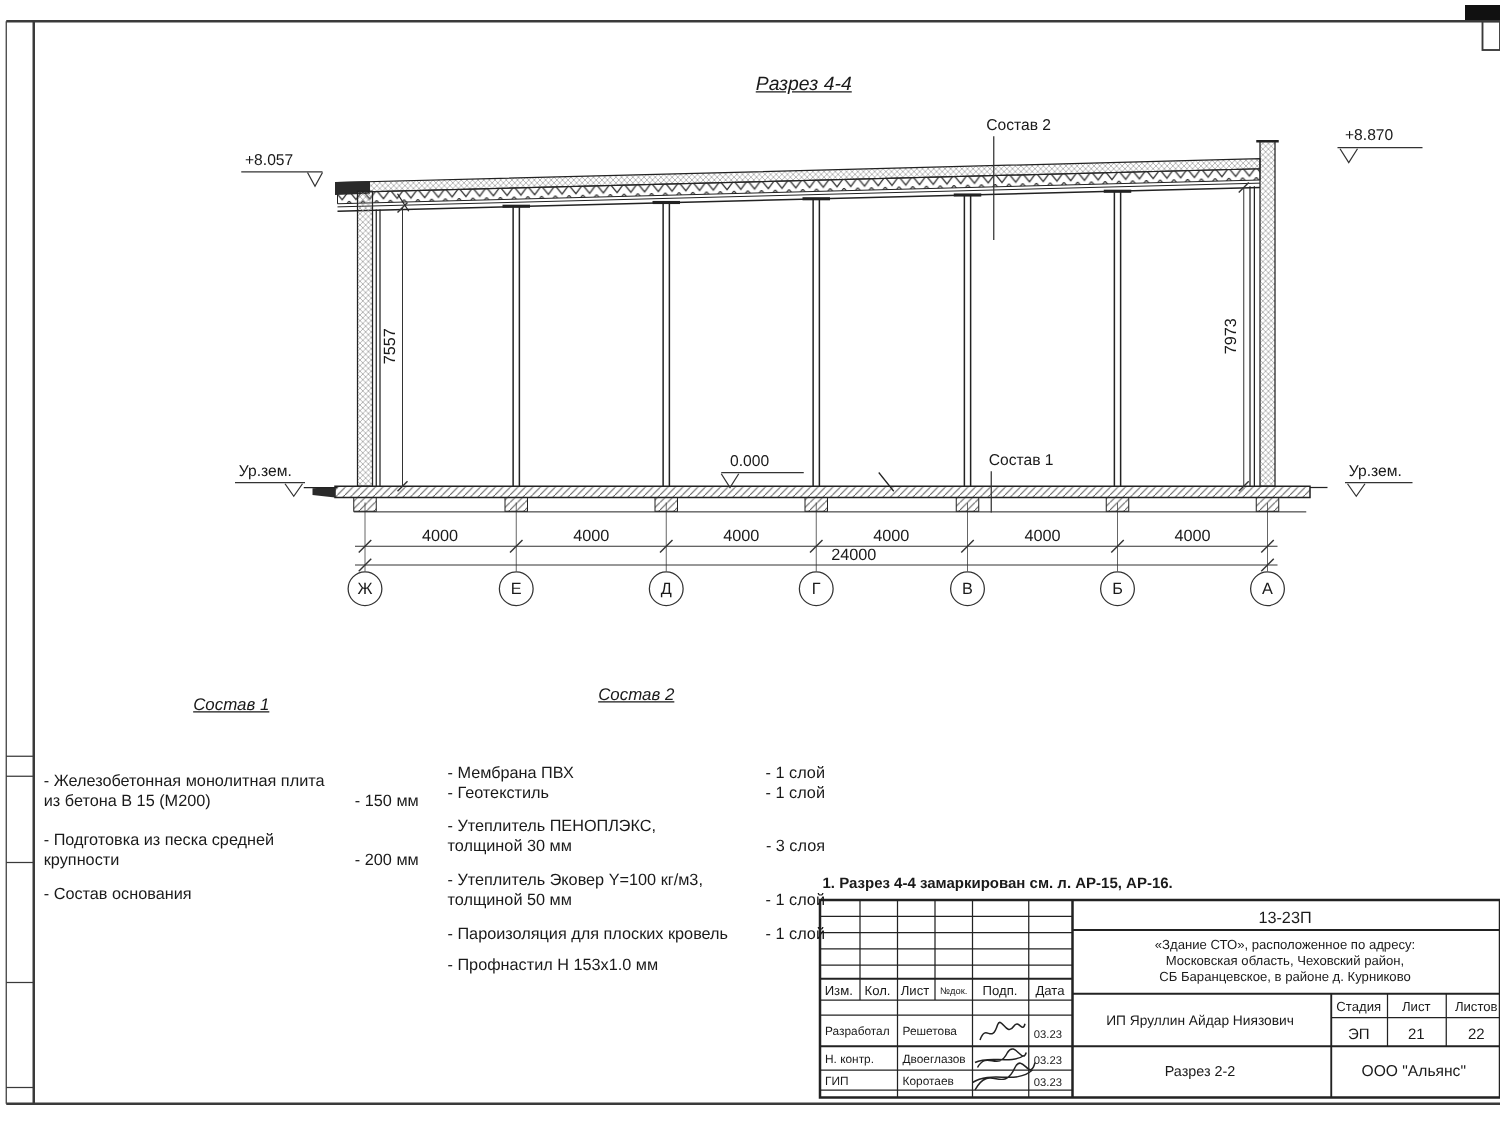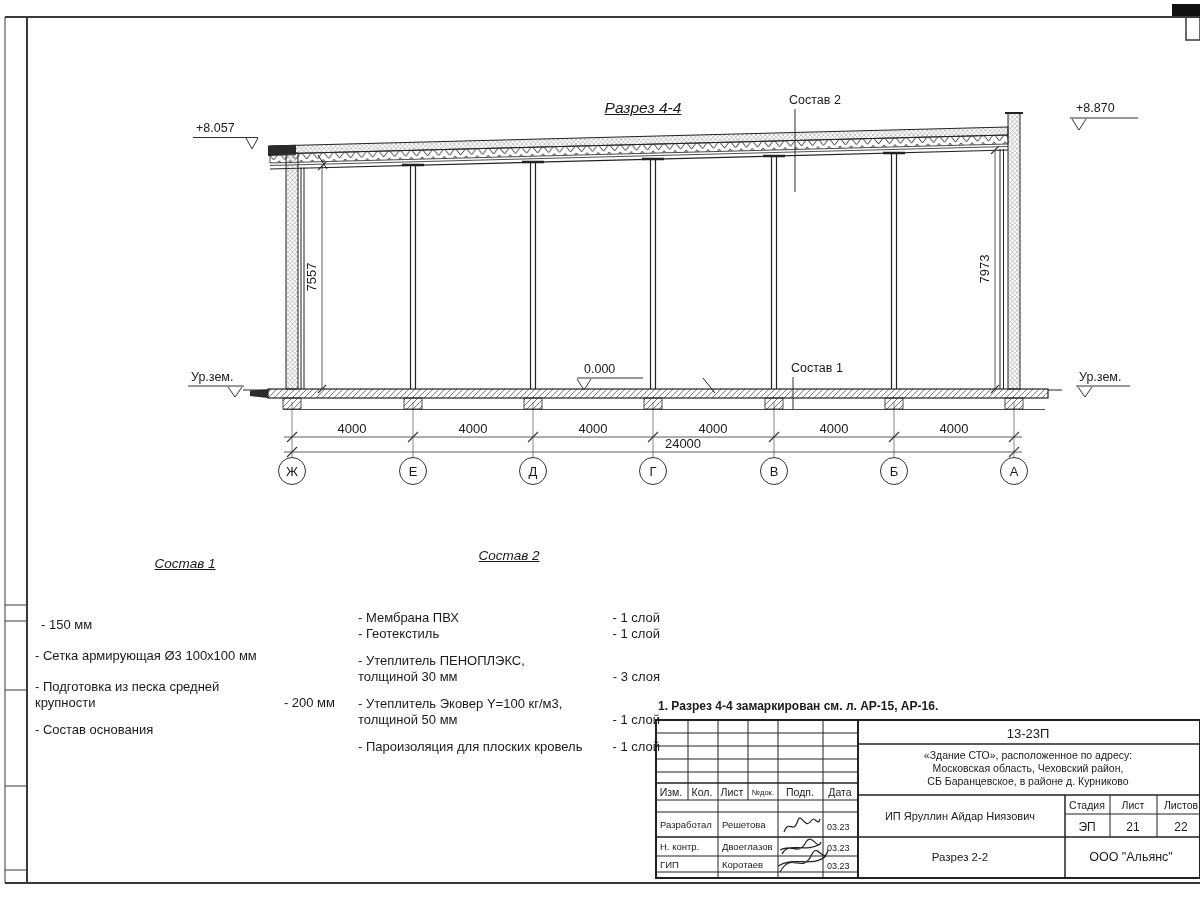--- a/index.html
+++ b/index.html
@@ -1,21 +1,21 @@
 <!DOCTYPE html>
 <html><head>
 <meta charset="utf-8">
 <style>
   html,body{margin:0;padding:0;background:#fff;}
   #sheet{position:relative;width:1200px;height:900px;background:#ffffff;overflow:hidden;
          font-family:"Liberation Sans",sans-serif;color:#1a1a1a;}
   svg{position:absolute;left:0;top:0;}
   .svgtxt{font-family:"Liberation Sans",sans-serif;fill:#1a1a1a;}
   .overlay{position:absolute;}
-  .page-title{font-style:italic;font-size:15.5px;text-decoration:underline;text-align:center;margin-top:40px;}
+  .page-title{font-style:italic;font-size:15.5px;text-decoration:underline;text-align:center;}
   .sostav{font-size:13px;line-height:16px;}
   .sostav-heading{font-style:italic;font-size:13.5px;text-decoration:underline;text-align:center;}
   .sostav-item{display:flex;justify-content:space-between;align-items:flex-end;}
   .s-label{white-space:pre-line;}
   .s-value{white-space:nowrap;padding-left:6px;}
   .note{font-size:12px;font-weight:bold;}
 </style>
 </head>
 <body>
 
@@ -246,25 +246,23 @@
       <path d="M780,872 C792,850 802,876 812,854 C818,842 824,866 828,850 M778,866 C794,856 812,868 826,856"></path>
     </g>
   </g>
 </svg>
 
 <div class="overlay page-title" style="left:553px;top:59px;width:180px">Разрез 4-4</div>
 
 <div class="overlay sostav" style="left:35px;top:556px;width:300px">
   <div class="sostav-heading" style="margin-bottom:45px">Состав 1</div>
   <div class="sostav-item" style="margin-bottom:15px">
+    <div class="s-label">- Железобетонная  монолитная плита
+из бетона В 15 (М200)</div>
     <div class="s-value">- 150 мм</div>
-  </div>
-  <div class="sostav-item" style="margin-bottom:15px">
-    <div class="s-label">- Сетка армирующая Ø3 100х100 мм</div>
-    <div class="s-value"></div>
   </div>
   <div class="sostav-item" style="margin-bottom:11px">
     <div class="s-label">- Подготовка из песка средней
 крупности</div>
     <div class="s-value">- 200 мм</div>
   </div>
   <div class="sostav-item">
     <div class="s-label">- Состав основания</div>
     <div class="s-value"></div>
   </div>
@@ -287,17 +285,21 @@
   </div>
   <div class="sostav-item" style="margin-bottom:11px">
     <div class="s-label">- Утеплитель Эковер Y=100 кг/м3,
 толщиной 50 мм</div>
     <div class="s-value">- 1 слой</div>
   </div>
   <div class="sostav-item" style="margin-bottom:9px">
     <div class="s-label">- Пароизоляция для плоских кровель</div>
     <div class="s-value">- 1 слой</div>
   </div>
+  <div class="sostav-item" style="margin-bottom:11px">
+    <div class="s-label">- Профнастил Н 153х1.0 мм</div>
+    <div class="s-value"></div>
+  </div>
 </div>
 
 <div class="overlay note" style="left:658px;top:699px;width:300px">1. Разрез 4-4 замаркирован см. л. АР-15, АР-16.</div>
 
 </div>
 
 </body></html>

